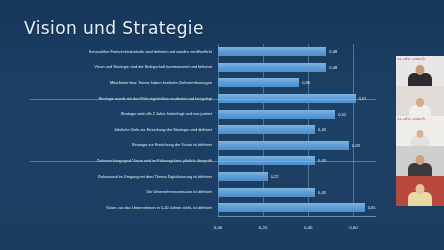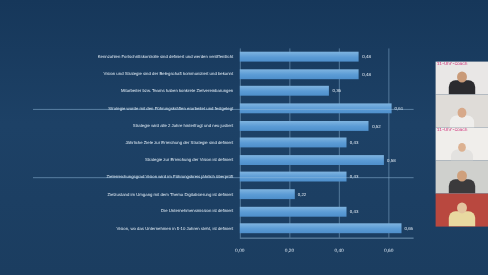--- a/index.html
+++ b/index.html
@@ -83,20 +83,21 @@
   }
   .person{position:absolute;left:50%;transform:translateX(-50%);}
   .head{border-radius:50%;}
   .body{border-radius:6px 6px 0 0;}
 </style>
 </head>
 <body>
 
 <div id="slide">
 
+  <div id="title">Vision und Strategie</div>
 
   <div id="chart">
     <div class="plot">
       <div class="gridline" style="left:0%"></div>
       <div class="gridline" style="left:28.57%"></div>
       <div class="gridline" style="left:57.14%"></div>
       <div class="gridline" style="left:85.71%"></div>
     </div>
 
     <div class="rows" id="rows">

